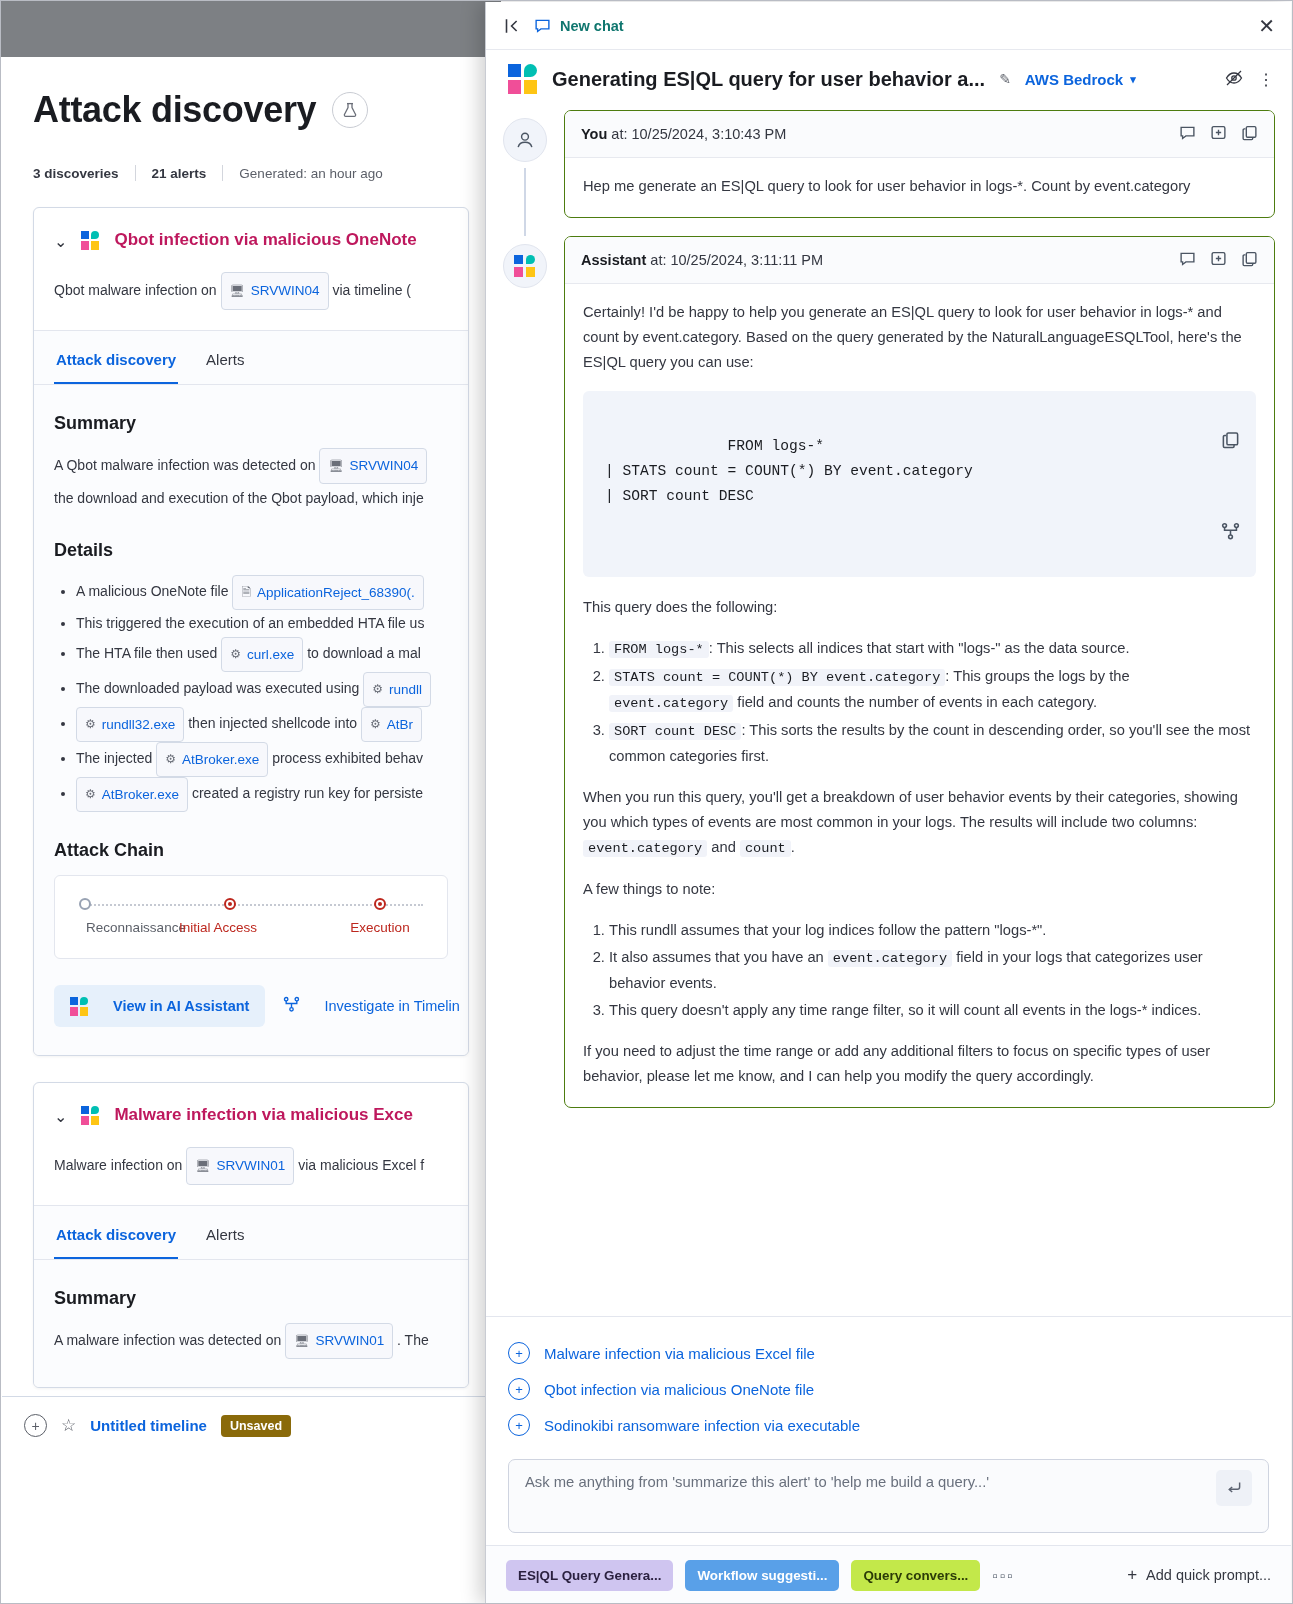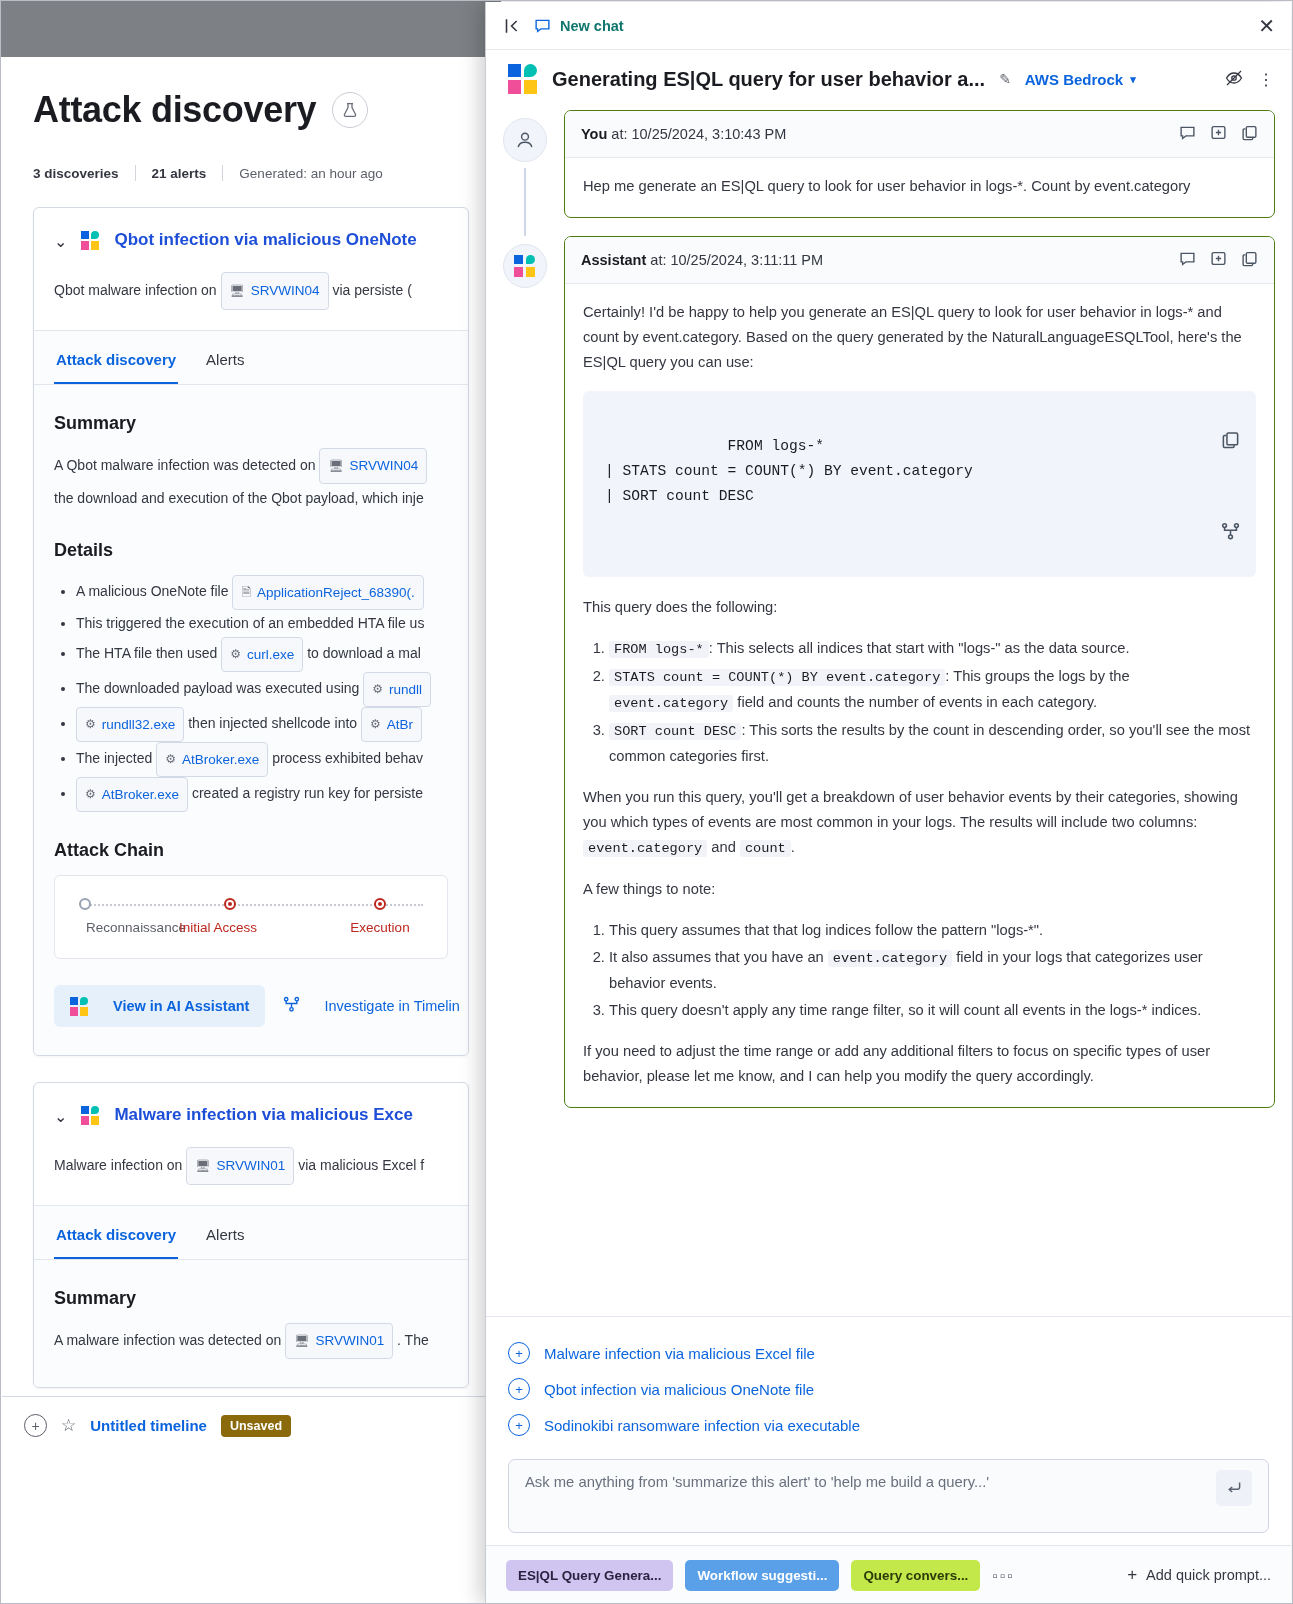--- a/index.html
+++ b/index.html
@@ -106,21 +106,21 @@
     position: absolute;
     display: block;
   }
   .logo-mini .a { left:0; top:0; width:8px; height:8px; background:#0b64dd; }
   .logo-mini .b { left:10px; top:0; width:8px; height:8px; background:#00bfb3; border-radius:50% 50% 50% 0; }
   .logo-mini .c { left:0; top:10px; width:8px; height:9px; background:#f04e98; }
   .logo-mini .d { left:10px; top:10px; width:8px; height:9px; background:#fec514; }
   .card-title {
     font-size: 17px;
     font-weight: bold;
-    color: #1d4ed8;
+    color: #be185d;
     white-space: nowrap;
   }
   .card-sub {
     padding: 0 20px 20px 20px;
     font-size: 14px;
     color: #343741;
     line-height: 30px;
     white-space: nowrap;
   }
   .pill {
@@ -600,21 +600,21 @@
               <i class="d"></i>
             </span>
           <span class="card-title">Qbot infection via malicious OneNote</span>
         </div>
         <div class="card-sub">
           <span>Qbot malware infection on</span>
           <span class="pill">
             <span class="gly">🖥</span>
             <span>SRVWIN04</span>
           </span>
-          <span>via persiste (</span>
+          <span>via timeline (</span>
         </div>
 
         <div class="card-inner">
           <div class="tabs">
             <div class="tab active">Attack discovery</div>
             <div class="tab">Alerts</div>
           </div>
 
           <div class="sec-title">Summary</div>
           <div class="para">
@@ -928,21 +928,21 @@
 
             <p>
               <span>When you run this query, you'll get a breakdown of user behavior events by their categories, showing you which types of events are most common in your logs. The results will include two columns:</span>
               <code class="inline">event.category</code>
               <span>and</span>
               <code class="inline">count</code><span>.</span>
             </p>
 
             <p>A few things to note:</p>
             <ol>
-              <li>This query assumes that that log indices follow the pattern "logs-*".</li>
+              <li>This rundll assumes that your log indices follow the pattern "logs-*".</li>
               <li>
                 <span>It also assumes that you have an</span>
                 <code class="inline">event.category</code>
                 <span>field in your logs that categorizes user behavior events.</span>
               </li>
               <li>This query doesn't apply any time range filter, so it will count all events in the logs-* indices.</li>
             </ol>
 
             <p>If you need to adjust the time range or add any additional filters to focus on specific types of user behavior, please let me know, and I can help you modify the query accordingly.</p>
           </div>

